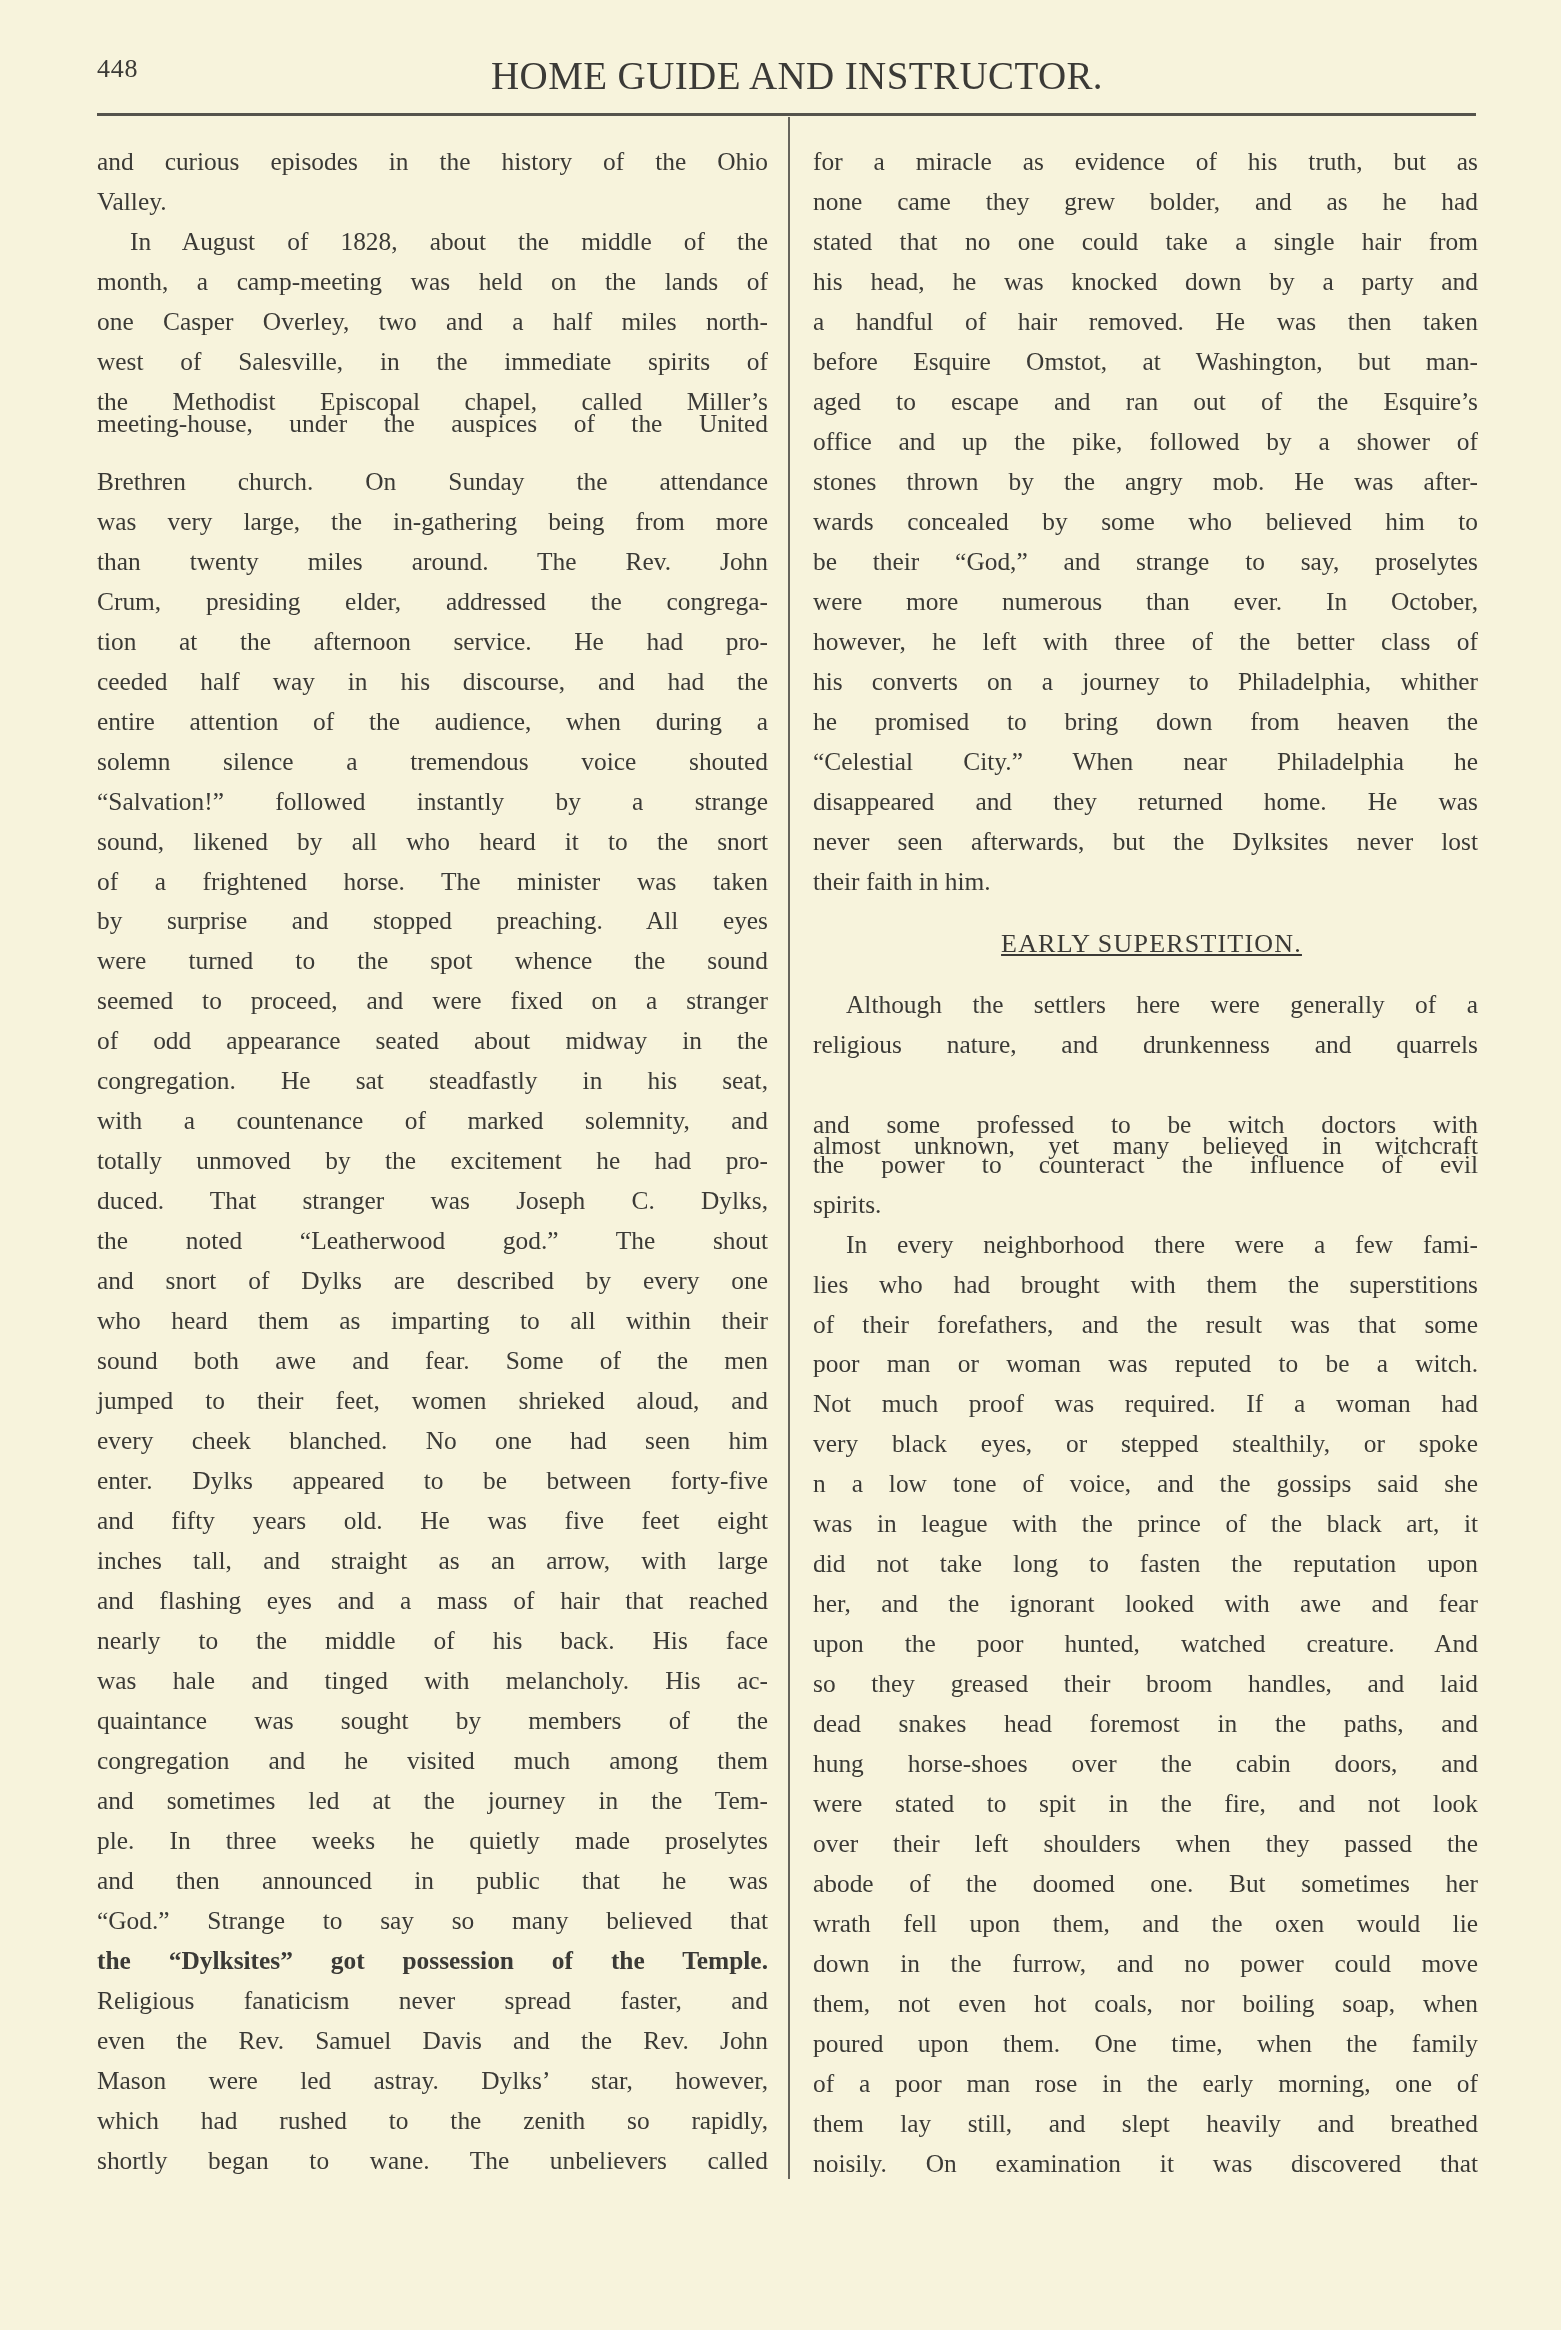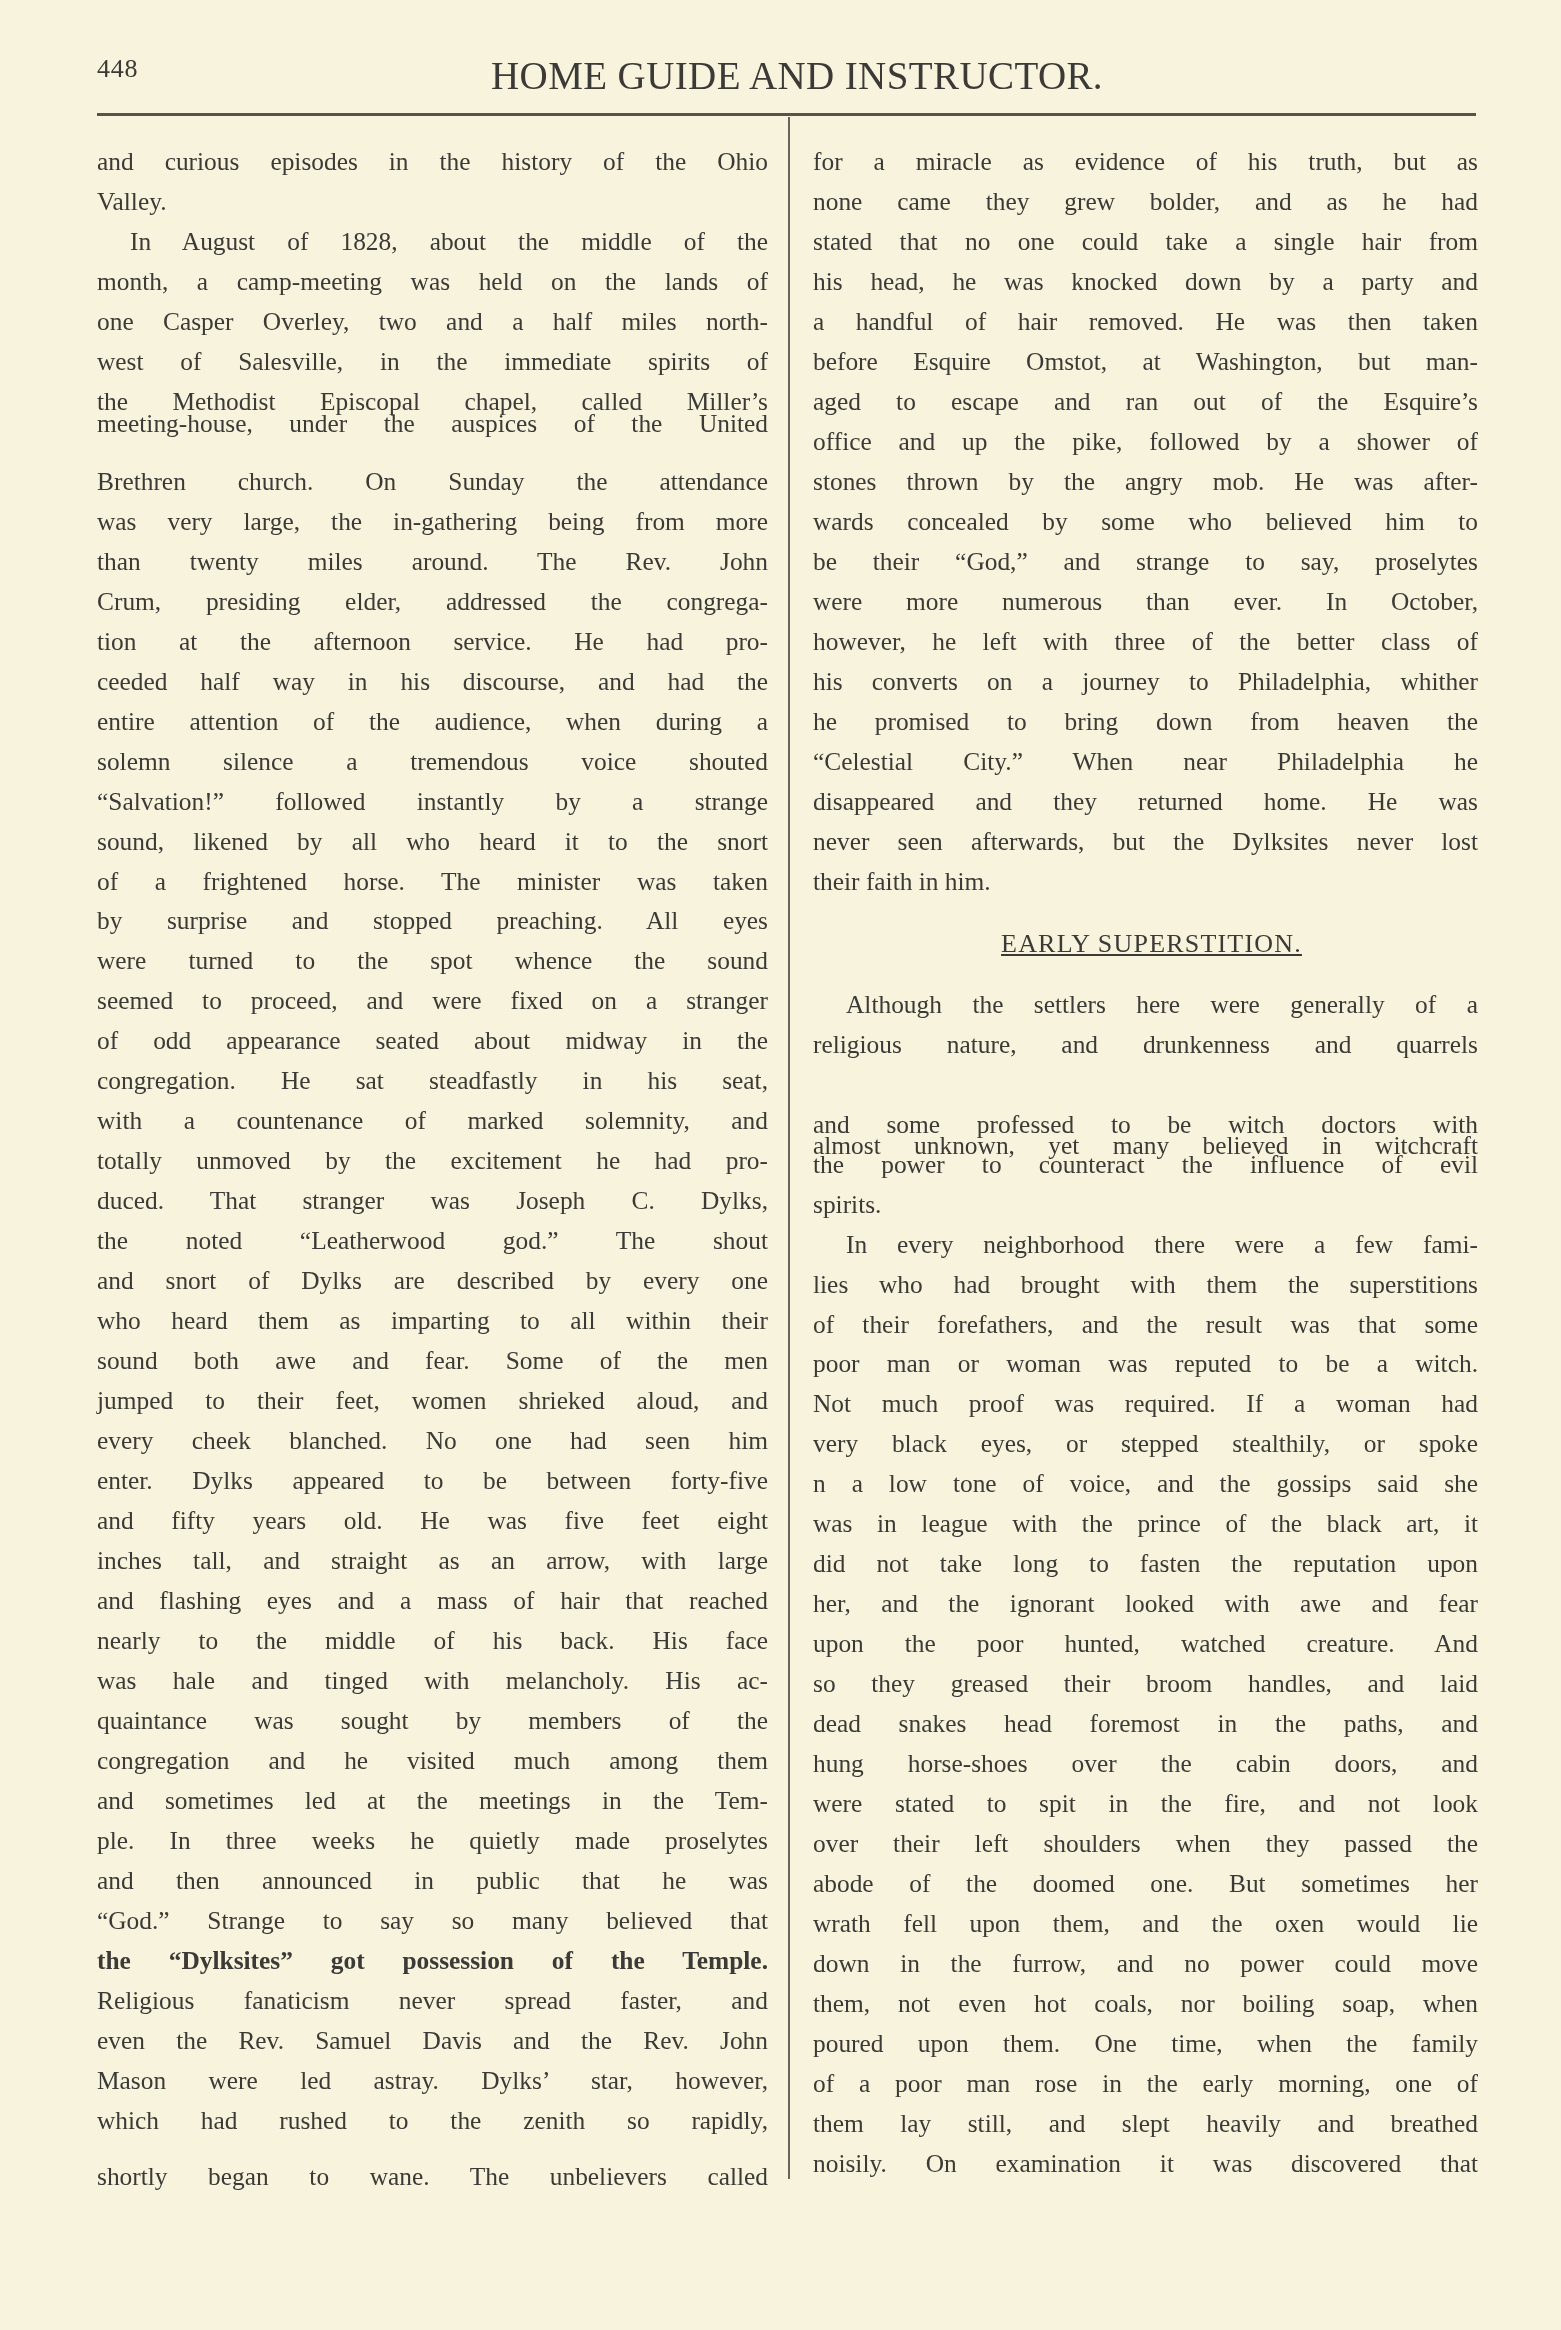--- a/index.html
+++ b/index.html
@@ -84,30 +84,30 @@
     <div class="line" style="top: 1381px;">jumped to their feet, women shrieked aloud, and</div>
     <div class="line" style="top: 1421px;">every cheek blanched. No one had seen him</div>
     <div class="line" style="top: 1461px;">enter. Dylks appeared to be between forty-five</div>
     <div class="line" style="top: 1501px;">and fifty years old. He was five feet eight</div>
     <div class="line" style="top: 1541px;">inches tall, and straight as an arrow, with large</div>
     <div class="line" style="top: 1581px;">and flashing eyes and a mass of hair that reached</div>
     <div class="line" style="top: 1621px;">nearly to the middle of his back. His face</div>
     <div class="line" style="top: 1661px;">was hale and tinged with melancholy. His ac-</div>
     <div class="line" style="top: 1701px;">quaintance was sought by members of the</div>
     <div class="line" style="top: 1741px;">congregation and he visited much among them</div>
-    <div class="line" style="top: 1781px;">and sometimes led at the meetings in the Tem-</div>
+    <div class="line" style="top: 1781px;">and sometimes led at the journey in the Tem-</div>
     <div class="line" style="top: 1821px;">ple. In three weeks he quietly made proselytes</div>
     <div class="line" style="top: 1861px;">and then announced in public that he was</div>
     <div class="line" style="top: 1901px;">“God.” Strange to say so many believed that</div>
     <div class="line" style="top: 1941px; font-weight: bold;">the “Dylksites” got possession of the Temple.</div>
     <div class="line" style="top: 1981px;">Religious fanaticism never spread faster, and</div>
     <div class="line" style="top: 2021px;">even the Rev. Samuel Davis and the Rev. John</div>
     <div class="line" style="top: 2061px;">Mason were led astray. Dylks’ star, however,</div>
     <div class="line" style="top: 2101px;">which had rushed to the zenith so rapidly,</div>
-    <div class="line" style="top: 2141px; margin-top: 16px;">shortly began to wane. The unbelievers called</div>
+    <div class="line" style="top: 2141px;">shortly began to wane. The unbelievers called</div>
   </div>
 <div class="column col-right" id="colR">
     <div class="line" style="top: 142px;">for a miracle as evidence of his truth, but as</div>
     <div class="line" style="top: 182px;">none came they grew bolder, and as he had</div>
     <div class="line" style="top: 222px;">stated that no one could take a single hair from</div>
     <div class="line" style="top: 262px;">his head, he was knocked down by a party and</div>
     <div class="line" style="top: 302px;">a handful of hair removed. He was then taken</div>
     <div class="line" style="top: 342px;">before Esquire Omstot, at Washington, but man-</div>
     <div class="line" style="top: 382px;">aged to escape and ran out of the Esquire’s</div>
     <div class="line" style="top: 422px;">office and up the pike, followed by a shower of</div>

